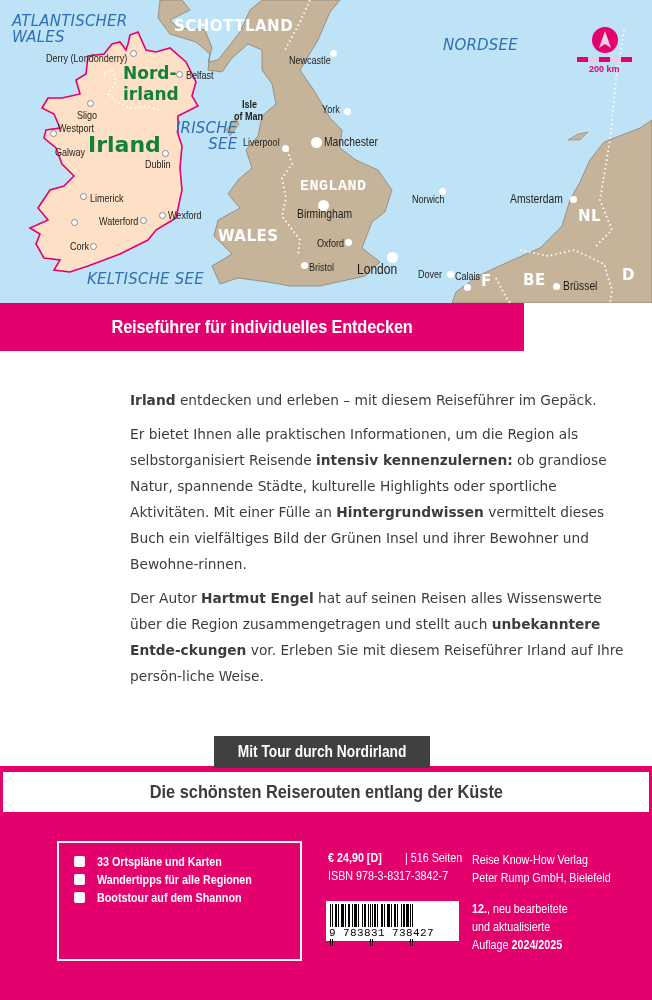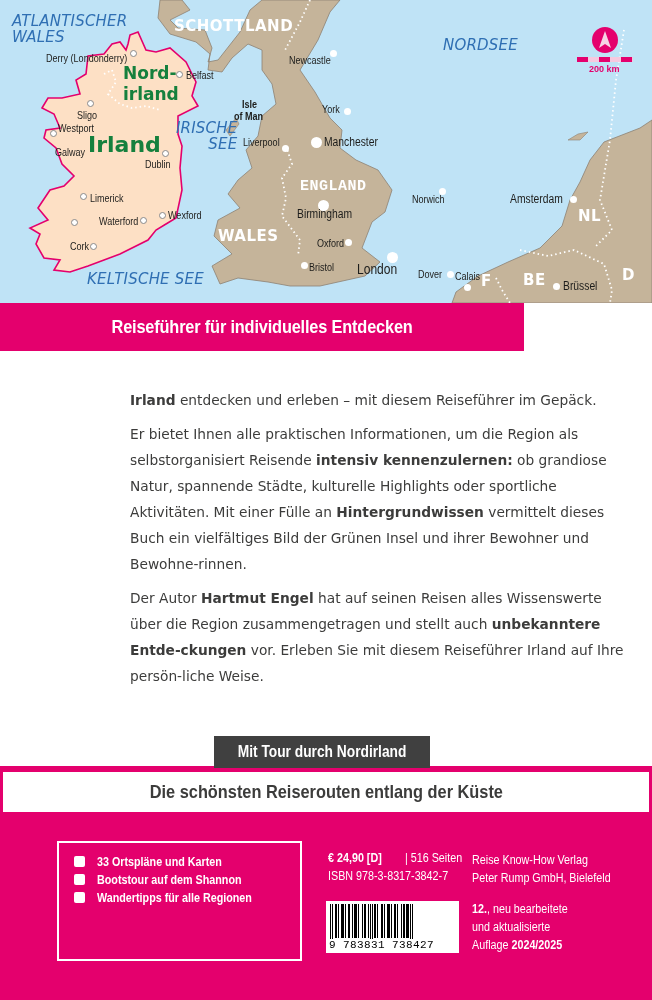--- a/index.html
+++ b/index.html
@@ -50,21 +50,21 @@
   .feature.two-line { height: 36px; }
 
   
   .price { position: absolute; left: 328px; top: 851px; color: #fff; font-weight: bold; font-size: 12.5px; transform: scaleX(0.86); transform-origin: left top; white-space: nowrap; }
   .pages { position: absolute; left: 405px; top: 851px; color: #fff; font-size: 12.5px; transform: scaleX(0.86); transform-origin: left top; white-space: nowrap; }
   .isbn { position: absolute; left: 328px; top: 869px; color: #fff; font-size: 12.5px; transform: scaleX(0.86); transform-origin: left top; white-space: nowrap; }
   .publisher { position: absolute; left: 472px; top: 851px; color: #fff; font-size: 12.5px; line-height: 18px; transform: scaleX(0.86); transform-origin: left top; white-space: nowrap; }
   .edition { position: absolute; left: 472px; top: 900px; color: #fff; font-size: 12.5px; line-height: 18px; transform: scaleX(0.86); transform-origin: left top; white-space: nowrap; }
   .edition b { font-weight: bold; }
 
-  .barcode { position: absolute; left: 326px; top: 901px; width: 133px; height: 52px; background: #fff; padding: 3px 4px 0 4px; }
+  .barcode { position: absolute; left: 326px; top: 901px; width: 133px; height: 40px; background: #fff; padding: 3px 4px 0 4px; }
   .bars { display: flex; align-items: flex-start; height: 34px; }
   .bars i { display: block; background: #000; height: 34px; }
   .bars i.gap { background: transparent; }
   .bars i.long { height: 42px; }
   .barcode-digits { position: absolute; left: 3px; bottom: 2px; font-family: "Liberation Mono", monospace; font-size: 11px; color: #000; background: #fff; letter-spacing: 0.4px; white-space: nowrap; }
 </style>
 </head>
 <body>
 
 <div class="map">
@@ -192,25 +192,25 @@
   <span>Die schönsten Reiserouten entlang der Küste</span>
 </div>
 
 <div class="features">
   <div class="feature">
     <span class="box"></span>
     <span class="txt">33 Ortspläne und Karten</span>
   </div>
   <div class="feature">
     <span class="box"></span>
-    <span class="txt">Bootstour auf dem Shannon</span>
+    <span class="txt">Wandertipps für alle Regionen</span>
   </div>
   <div class="feature">
     <span class="box"></span>
-    <span class="txt">Wandertipps für alle Regionen</span>
+    <span class="txt">Bootstour auf dem Shannon</span>
   </div>
 </div>
 
 <div class="price">€ 24,90 [D]</div>
 <div class="pages">| 516 Seiten</div>
 <div class="isbn">ISBN 978-3-8317-3842-7</div>
 
 <div class="publisher">
   <div>Reise Know-How Verlag</div>
   <div>Peter Rump GmbH, Bielefeld</div>

